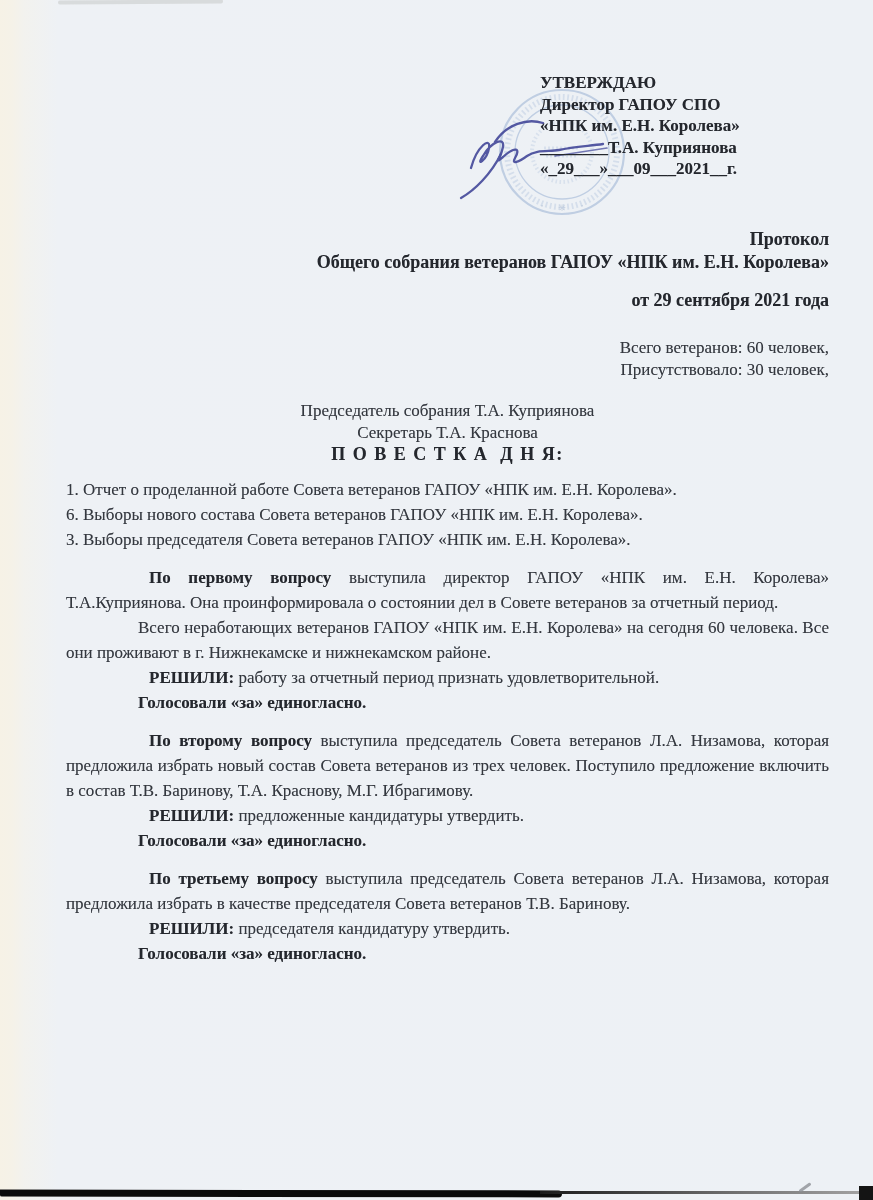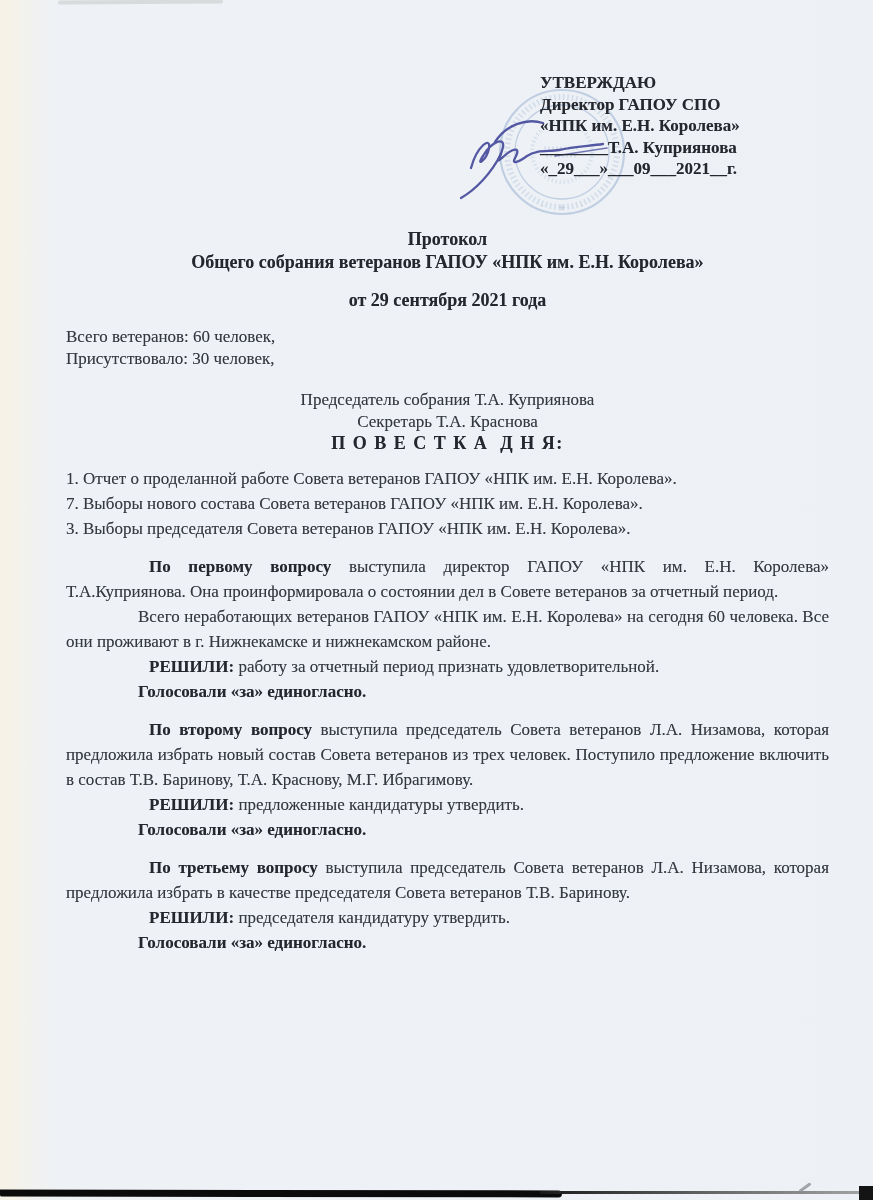--- a/index.html
+++ b/index.html
@@ -26,23 +26,23 @@
     background:#8d9196;transform:rotate(-35deg);border-radius:2px;opacity:.8;}
   
   .approval{
     position:absolute;left:540px;top:72px;width:310px;
     font-size:17px;line-height:21.5px;font-weight:bold;color:#24272d;
   }
   .stamp-svg{position:absolute;left:496px;top:86px;opacity:.48;}
   .sig-svg{position:absolute;left:455px;top:116px;opacity:.88;}
   
   .doc-body{position:absolute;left:66px;right:44px;top:228px;font-size:17px;}
-  .t-line{text-align:center;font-weight:bold;font-size:18px;line-height:23px;color:#24272d;}
+  .t-line{text-align:right;font-weight:bold;font-size:18px;line-height:23px;color:#24272d;}
   .date-line{margin-top:15px;}
-  .att{margin-top:14px;text-align:left;line-height:22px;}
+  .att{margin-top:25px;text-align:right;line-height:22px;}
   .officers{margin-top:19px;text-align:center;line-height:22px;}
   .agenda-heading{margin-top:0;text-align:center;font-weight:bold;font-size:18px;
     color:#24272d;white-space:pre;letter-spacing:1.5px;}
   .agenda-list{margin-top:12px;line-height:25px;}
   .para{margin:0;line-height:25px;text-align:justify;text-indent:72px;}
   .line-ind{margin:0;line-height:25px;text-indent:72px;}
   .greeting{margin-top:30px;}
   .section{margin-top:13px;}
   b{color:#24272d;margin-left:11px;}
   .vote{font-weight:bold;color:#24272d;}
@@ -102,21 +102,21 @@
 
     <div class="officers">
       <div>Председатель собрания Т.А. Куприянова</div>
       <div>Секретарь Т.А. Краснова</div>
     </div>
 
     <div class="agenda-heading">П О В Е С Т К А  Д Н Я:</div>
 
     <div class="agenda-list">
       <div>1. Отчет о проделанной работе Совета ветеранов ГАПОУ «НПК им. Е.Н. Королева».</div>
-      <div>7. Выборы нового состава Совета ветеранов ГАПОУ «НПК им. Е.Н. Королева».</div>
+      <div>6. Выборы нового состава Совета ветеранов ГАПОУ «НПК им. Е.Н. Королева».</div>
       <div>3. Выборы председателя Совета ветеранов ГАПОУ «НПК им. Е.Н. Королева».</div>
     </div>
 
 
     <div class="section">
       <p class="para"><b>По первому вопросу</b><span> выступила директор ГАПОУ «НПК им. Е.Н. Королева» Т.А.Куприянова. Она проинформировала о состоянии дел в Совете ветеранов за отчетный период.</span></p>
       <p class="para">Всего неработающих ветеранов ГАПОУ «НПК им. Е.Н. Королева» на сегодня 60 человека. Все они проживают в г. Нижнекамске и нижнекамском районе.</p>
       <p class="line-ind"><b>РЕШИЛИ:</b><span> работу за отчетный период признать удовлетворительной.</span></p>
       <p class="line-ind vote">Голосовали «за» единогласно.</p>
     </div>

